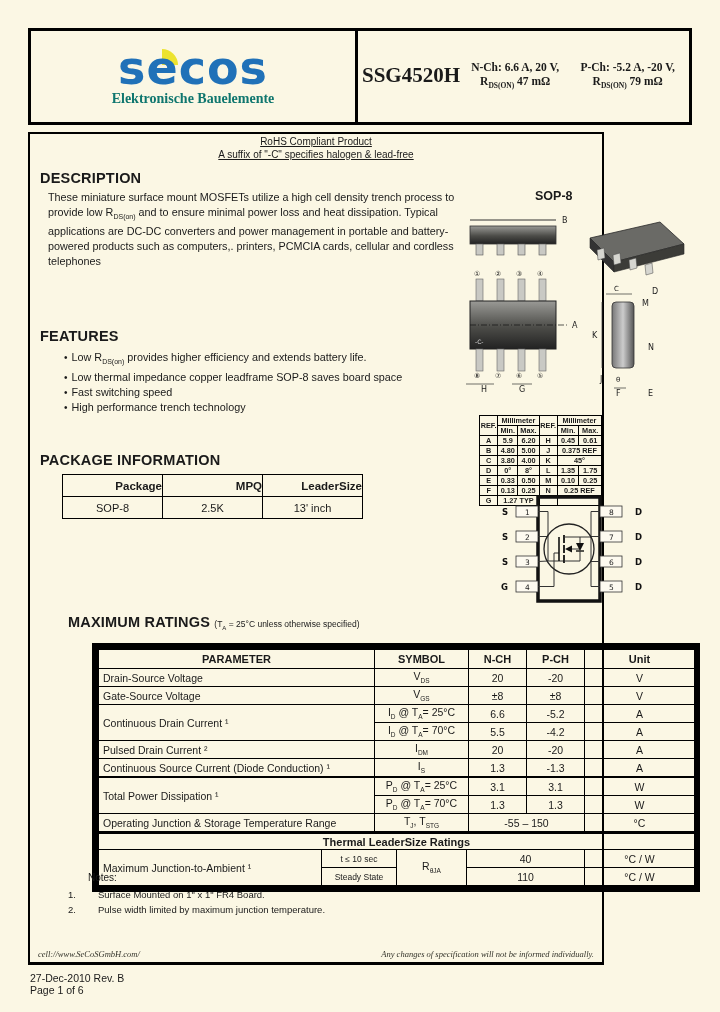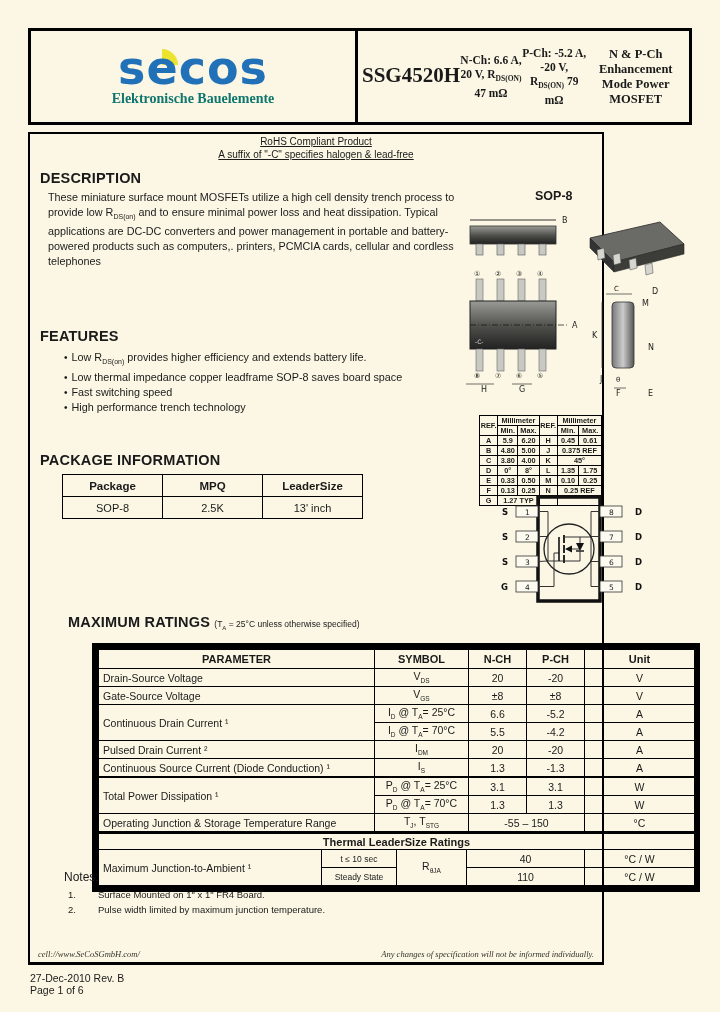--- a/index.html
+++ b/index.html
@@ -33,21 +33,21 @@
   .desc-p{position:absolute;left:18px;top:56px;width:414px;font-size:10.8px;line-height:14.6px;}
   .desc-p sub{font-size:7px;}
   .feat-list{position:absolute;left:20px;top:216px;width:410px;font-size:10.8px;line-height:14.4px;}
   .feat{padding-left:26px;text-indent:-12px;}
   .feat .bullet{font-size:10px;margin-right:4px;}
   .feat sub{font-size:7px;}
   
   .pkg-table{position:absolute;left:32px;top:340px;border-collapse:collapse;}
   .pkg-table td,.pkg-table th{border:1.5px solid #000;width:99px;height:21px;
         text-align:center;font-size:11px;padding:0;}
-  .pkg-table th{font-size:11.5px;}
+  .pkg-table th{font-size:11.5px;text-align:right;}
   
   .sop8-title{position:absolute;left:505px;top:55px;font-size:12.5px;font-weight:bold;}
   .pkg-svg{position:absolute;left:434px;top:76px;}
   .pin-svg{position:absolute;left:462px;top:355px;}
   
   .dim-table{position:absolute;left:449px;top:281px;border-collapse:collapse;
              font-size:7.3px;background:#fbf7e4;}
   .dim-table td,.dim-table th{border:1px solid #000;text-align:center;padding:0;height:9px;
              font-weight:bold;line-height:9px;}
   .dim-table .c-ref{width:21px;}.dim-table .c-mm{width:28px;}.dim-table .c-mm2{width:33px;}
@@ -58,21 +58,21 @@
   .rt-wrap{position:absolute;left:62px;top:509px;width:596px;border:6px solid #000000;}
   .rt-wrap table{border-collapse:collapse;width:100%;table-layout:fixed;}
   .rt-wrap td,.rt-wrap th{border:1px solid #000;font-size:10.5px;padding:0 4px;
         height:17px;text-align:center;overflow:hidden;white-space:nowrap;}
   .rt-wrap th{font-size:11px;height:18px;}
   .rt-wrap .pl{text-align:left;}
   .rt-wrap sub{font-size:6.5px;}
   .rt-wrap .thick{border-top:2px solid #000;}
   .rt-wrap .small{font-size:8.5px;}
   .notes{position:absolute;left:34px;top:736px;font-size:9.5px;line-height:15px;}
-  .notes .nt{font-size:12px;margin-bottom:2px;}
+  .notes .nt{font-size:10px;margin-bottom:2px;margin-left:24px;}
   .note-row{display:flex;}
   .note-row .num{width:30px;padding-left:4px;}
   .box-footer{position:absolute;left:8px;right:8px;bottom:3px;display:flex;
               justify-content:space-between;font-family:"Liberation Serif",serif;
               font-style:italic;font-size:8.5px;color:#33332a;}
   .date-row{position:absolute;left:30px;top:972px;width:660px;display:flex;
             justify-content:space-between;font-size:10.5px;flex-direction:column;}
   svg text{font-family:"DejaVu Sans",sans-serif;}
 </style>
 </head>
@@ -88,21 +88,20 @@
         <span class="logo-letter">c</span>
         <span class="logo-letter">o</span>
         <span class="logo-letter">s</span>
       </div>
       <div class="logo-sub">Elektronische Bauelemente</div>
     </div>
     <div class="title-cell">
       <div class="part-number">SSG4520H</div>
       <div class="spec-line"><span>N-Ch: 6.6 A, 20 V, R</span><sub>DS(ON)</sub><span> 47 mΩ</span></div>
       <div class="spec-line"><span>P-Ch: -5.2 A, -20 V, R</span><sub>DS(ON)</sub><span> 79 mΩ</span></div>
-      <div class="type-line">N &amp; P-Ch Enhancement Mode Power MOSFET</div>
     </div>
   </div>
 
   <div class="main-box">
 
     <div class="rohs">
       <div>RoHS Compliant Product</div>
       <div>A suffix of "-C" specifies halogen &amp; lead-free</div>
     </div>
 

